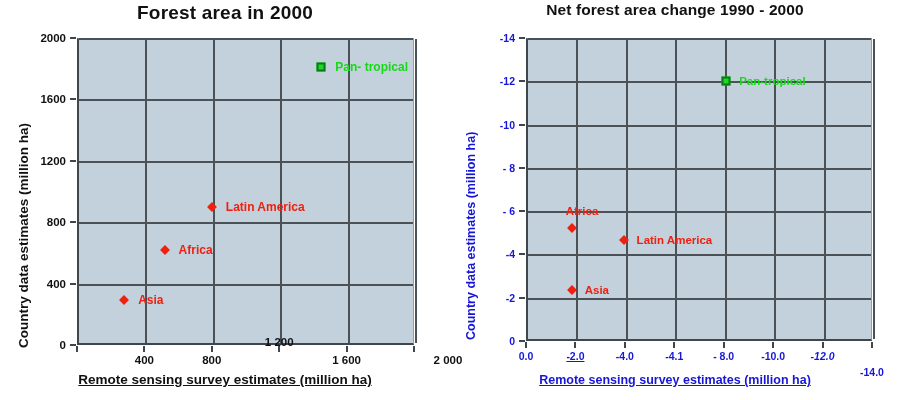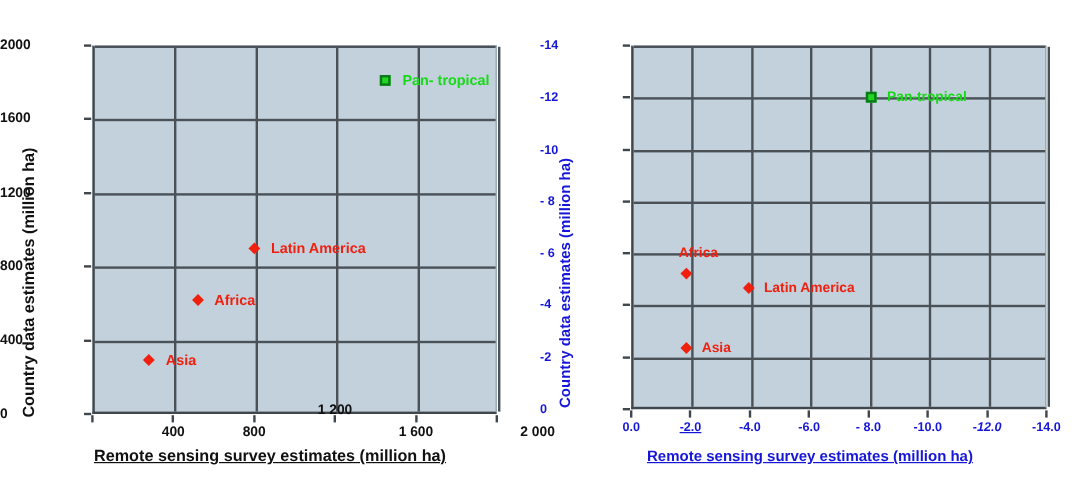--- a/index.html
+++ b/index.html
@@ -24,21 +24,21 @@
   }
   .gridline{position:absolute;background:#4a5257;}
   .gridline.v{width:2px;top:0;bottom:0;}
   .gridline.h{height:2px;left:0;right:0;}
 
   .tick{position:absolute;background:#3f474d;}
   .tick.y{width:6px;height:2px;}
   .tick.x{height:6px;width:2px;}
 
   .ticklabel{position:absolute;white-space:nowrap;font-weight:bold;}
-  .ticklabel.y{transform:translateY(-50%);}
+  .ticklabel.y{text-align:right;transform:translateY(-50%);}
   .ticklabel.x{text-align:center;transform:translateX(-50%);}
 
   .axis-title{position:absolute;font-weight:bold;white-space:nowrap;}
   .axis-title.x{left:0;width:100%;text-align:center;text-decoration:underline;}
   .axis-title.y{transform-origin:0 0;transform:rotate(-90deg);}
 
   
   .panel-left .ticklabel{color:#111;font-size:11.5px;}
   .panel-left .axis-title{color:#111;font-size:13.5px;}
   
@@ -54,20 +54,21 @@
   .ptlabel.green{color:#17d917;}
   .panel-left .ptlabel{font-size:12px;}
   .panel-right .ptlabel{font-size:11.5px;}
 </style>
 </head>
 <body>
 
 <div class="figure">
 
   <div class="panel panel-left">
+    <div class="chart-title">Forest area in 2000</div>
     <div class="plot" id="plot-left" style="left: 77px; top: 38px; width: 337px; height: 307px;">
         <div class="gridline v" style="left: 66.4px;"></div>
         <div class="gridline v" style="left: 133.8px;"></div>
         <div class="gridline v" style="left: 201.2px;"></div>
         <div class="gridline v" style="left: 268.6px;"></div>
         <div class="gridline v" style="left: 336px;"></div>
         <div class="gridline h" style="top: 244.6px;"></div>
         <div class="gridline h" style="top: 183.2px;"></div>
         <div class="gridline h" style="top: 121.8px;"></div>
         <div class="gridline h" style="top: 60.4px;"></div>
@@ -104,20 +105,21 @@
         <div class="pt pt-diamond" style="left: 164.62px; top: 249.83px; background: rgb(240, 32, 15);"></div>
         <div class="ptlabel red" style="left: 178.62px; top: 249.83px; color: rgb(240, 32, 15);">Africa</div>
         <div class="pt pt-diamond" style="left: 124.18px; top: 299.717px; background: rgb(240, 32, 15);"></div>
         <div class="ptlabel red" style="left: 138.18px; top: 299.717px; color: rgb(240, 32, 15);">Asia</div>
       </div>
     <div class="axis-title x" id="xtitle-left" style="top: 372px;">Remote sensing survey estimates (million ha)</div>
     <div class="axis-title y" id="ytitle-left" style="left: 16px; top: 348px;">Country data estimates (million ha)</div>
   </div>
 
   <div class="panel panel-right">
+    <div class="chart-title">Net forest area change 1990 - 2000</div>
     <div class="plot" id="plot-right" style="left: 76px; top: 38px; width: 346px; height: 303px;">
         <div class="gridline v" style="left: 48.4286px;"></div>
         <div class="gridline v" style="left: 97.8571px;"></div>
         <div class="gridline v" style="left: 147.286px;"></div>
         <div class="gridline v" style="left: 196.714px;"></div>
         <div class="gridline v" style="left: 246.143px;"></div>
         <div class="gridline v" style="left: 295.571px;"></div>
         <div class="gridline v" style="left: 345px;"></div>
         <div class="gridline h" style="top: 258.714px;"></div>
         <div class="gridline h" style="top: 215.429px;"></div>
@@ -144,29 +146,29 @@
         <div class="ticklabel y" style="left: 0px; width: 65px; top: 81.2857px;">-12</div>
         <div class="tick y" style="left: 69px; top: 37px;"></div>
         <div class="ticklabel y" style="left: 0px; width: 65px; top: 38px;">-14</div>
         <div class="tick x" style="left: 75px; top: 342px;"></div>
         <div class="ticklabel x" style="left: 76px; top: 350px;">0.0</div>
         <div class="tick x" style="left: 124.429px; top: 342px;"></div>
         <div class="ticklabel x" style="left: 125.429px; top: 350px; text-decoration: underline;">-2.0</div>
         <div class="tick x" style="left: 173.857px; top: 342px;"></div>
         <div class="ticklabel x" style="left: 174.857px; top: 350px;">-4.0</div>
         <div class="tick x" style="left: 223.286px; top: 342px;"></div>
-        <div class="ticklabel x" style="left: 224.286px; top: 350px;">-6.0</div>
+        <div class="ticklabel x" style="left: 224.286px; top: 350px;">-4.1</div>
         <div class="tick x" style="left: 272.714px; top: 342px;"></div>
         <div class="ticklabel x" style="left: 273.714px; top: 350px;">- 8.0</div>
         <div class="tick x" style="left: 322.143px; top: 342px;"></div>
         <div class="ticklabel x" style="left: 323.143px; top: 350px;">-10.0</div>
         <div class="tick x" style="left: 371.571px; top: 342px;"></div>
         <div class="ticklabel x" style="left: 372.571px; top: 350px; font-style: italic;">-12.0</div>
         <div class="tick x" style="left: 421px; top: 342px;"></div>
-        <div class="ticklabel x" style="left: 422px; top: 350px;">-14.0</div>
+        <div class="ticklabel x" style="left: 422px; top: 366px;">-14.0</div>
         <div class="pt pt-square" style="left: 276.186px; top: 81.2857px; background: rgb(31, 216, 31);"></div>
         <div class="ptlabel green" style="left: 289.186px; top: 81.2857px; color: rgb(23, 217, 23);">Pan-tropical</div>
         <div class="pt pt-diamond" style="left: 121.721px; top: 228.457px; background: rgb(240, 32, 15);"></div>
         <div class="ptlabel red" style="left: 115.721px; top: 211.457px; color: rgb(240, 32, 15);">Africa</div>
         <div class="pt pt-diamond" style="left: 173.621px; top: 240.361px; background: rgb(240, 32, 15);"></div>
         <div class="ptlabel red" style="left: 186.621px; top: 240.361px; color: rgb(240, 32, 15);">Latin America</div>
         <div class="pt pt-diamond" style="left: 121.721px; top: 290.139px; background: rgb(240, 32, 15);"></div>
         <div class="ptlabel red" style="left: 134.721px; top: 290.139px; color: rgb(240, 32, 15);">Asia</div>
       </div>
     <div class="axis-title x" id="xtitle-right" style="top: 373px;">Remote sensing survey estimates (million ha)</div>

